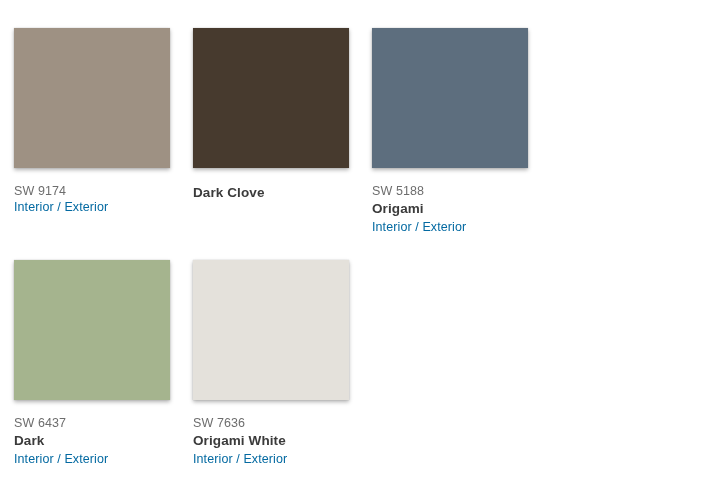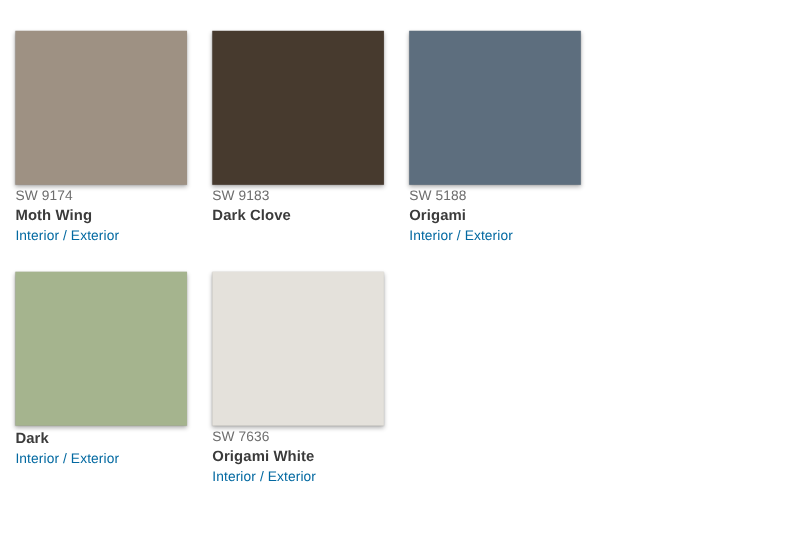--- a/index.html
+++ b/index.html
@@ -36,21 +36,21 @@
 
   .swatch-chip {
     width: 156px;
     height: 140px;
     box-shadow: 0 2px 4px rgba(0, 0, 0, 0.30),
                 0 0 1px rgba(0, 0, 0, 0.22);
   }
 
   .swatch-meta {
     width: 156px;
-    padding-top: 2px;
+    padding-top: 15px;
   }
 
   .swatch-code {
     font-size: 12.5px;
     line-height: 16px;
     color: #6d6d6d;
     letter-spacing: 0.1px;
     white-space: nowrap;
   }
 
@@ -72,42 +72,41 @@
   }
 </style>
 </head>
 <body>
 
 <div id="swatch-grid">
     <div class="swatch-card">
     <div class="swatch-chip" style="background-color: rgb(158, 145, 131);"></div>
     <div class="swatch-meta">
       <div class="swatch-code">SW 9174</div>
-      <div class="swatch-name">Moth Wing</div>
       <div class="swatch-usage">Interior / Exterior</div>
     </div>
   </div>
     <div class="swatch-card">
     <div class="swatch-chip" style="background-color: rgb(71, 58, 46);"></div>
     <div class="swatch-meta">
-      <div class="swatch-code">SW 9183</div>
       <div class="swatch-name">Dark Clove</div>
     </div>
   </div>
     <div class="swatch-card">
     <div class="swatch-chip" style="background-color: rgb(93, 110, 126);"></div>
     <div class="swatch-meta">
       <div class="swatch-code">SW 5188</div>
       <div class="swatch-name">Origami</div>
       <div class="swatch-usage">Interior / Exterior</div>
     </div>
   </div>
     <div class="swatch-card">
     <div class="swatch-chip" style="background-color: rgb(165, 180, 142);"></div>
     <div class="swatch-meta">
+      <div class="swatch-code">SW 6437</div>
       <div class="swatch-name">Dark</div>
       <div class="swatch-usage">Interior / Exterior</div>
     </div>
   </div>
     <div class="swatch-card">
     <div class="swatch-chip" style="background-color: rgb(228, 225, 219);"></div>
     <div class="swatch-meta">
       <div class="swatch-code">SW 7636</div>
       <div class="swatch-name">Origami White</div>
       <div class="swatch-usage">Interior / Exterior</div>

